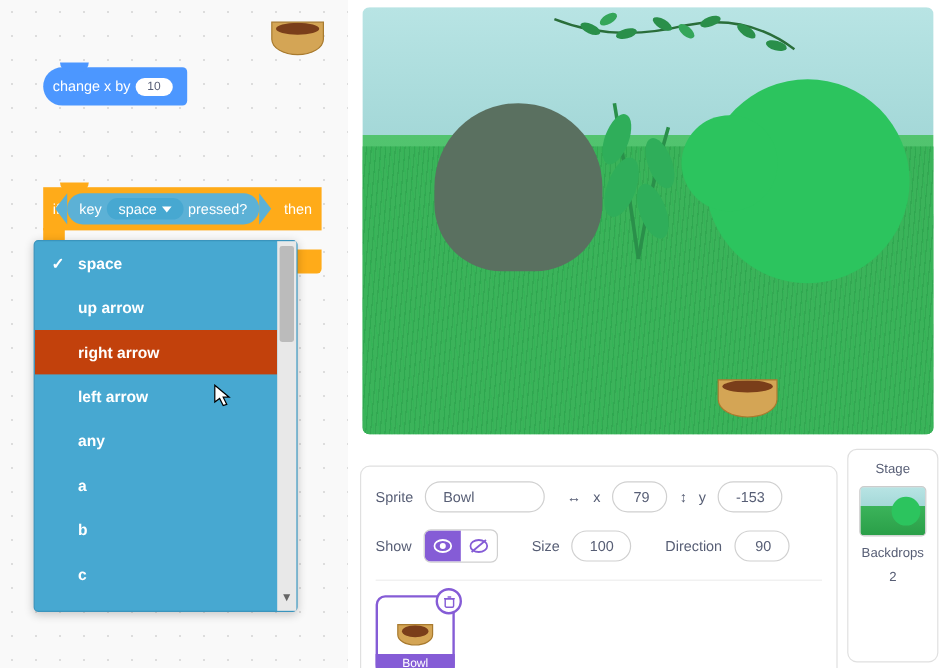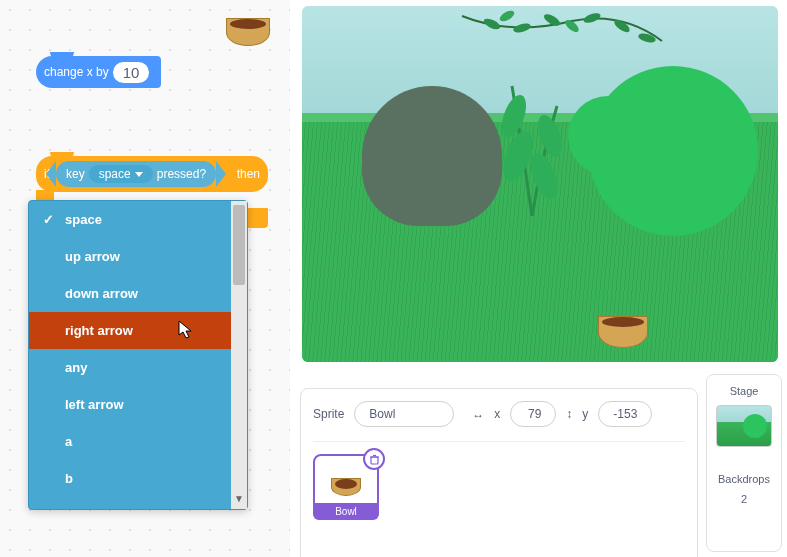--- a/index.html
+++ b/index.html
@@ -1,22 +1,22 @@
 <!DOCTYPE html>
 <html><head>
 <meta charset="utf-8">
 <style>
 *{box-sizing:border-box;margin:0;padding:0;font-family:"Helvetica Neue",Arial,sans-serif}
 body{background:#fff;width:787px;height:557px;overflow:hidden;position:relative}
 .workspace{position:absolute;left:0;top:0;width:290px;height:557px;background:#f9f9f9;background-image:radial-gradient(circle,#ddd 1px,transparent 1px);background-size:20px 20px}
 .block{position:absolute;border-radius:4px;font-size:12px;font-weight:500;color:#fff;display:flex;align-items:center;padding:16px 8px}
 .motion-block{background:#4c97ff;height:32px;left:36px;top:56px;border-radius:16px 4px 4px 16px}
 .motion-block::before{content:"";position:absolute;left:14px;top:-4px;width:24px;height:8px;background:#4c97ff;border-radius:0 0 8px 8px}
-.pill{background:#fff;color:#575e75;border-radius:16px;padding:2px 10px;margin:0 4px;font-size:15px;min-width:20px;text-align:center;display:inline-block}
-.if-block{background:#ffab19;left:36px;top:156px;height:36px;width:232px;border-radius:16px}
+.pill{background:#fff;color:#575e75;border-radius:16px;padding:2px 10px;margin:0 4px;font-size:10px;min-width:20px;text-align:center;display:inline-block}
+.if-block{background:#ffab19;left:36px;top:156px;height:36px;width:232px;border-radius:0}
 .if-block::before{content:"";position:absolute;left:14px;top:-4px;width:24px;height:8px;background:#ffab19;border-radius:0 0 8px 8px}
 .if-body{position:absolute;left:36px;top:190px;width:18px;height:20px;background:#ffab19}
 .if-bottom{position:absolute;left:36px;top:208px;width:232px;height:20px;background:#ffab19;border-radius:0 0 4px 4px}
 .hex{background:#5cb1d6;border-radius:16px;padding:4px 10px;display:inline-flex;align-items:center;position:relative;margin:0 6px;height:26px}
 .hex::before,.hex::after{content:"";position:absolute;width:0;height:0;border-top:13px solid transparent;border-bottom:13px solid transparent}
 .hex::before{left:-10px;border-right:10px solid #5cb1d6}
 .hex::after{right:-10px;border-left:10px solid #5cb1d6}
 .dd-pill{background:#47a8d1;border-radius:14px;padding:2px 10px;margin:0 4px;display:inline-flex;align-items:center;gap:4px}
 .dropdown{position:absolute;left:28px;top:200px;width:220px;height:310px;background:#47a8d1;border:1px solid #3a94bd;border-radius:4px;box-shadow:0 2px 8px rgba(0,0,0,.2);z-index:10;display:flex}
 .dd-items{flex:1;overflow:hidden}
@@ -79,24 +79,23 @@
     </span>
     <span style="margin-left:auto">then</span>
   </div>
   <div class="if-body"></div>
   <div class="if-bottom"></div>
 
   <div class="dropdown">
     <div class="dd-items" id="dd-items">
         <div class="dd-item selected">space</div>
         <div class="dd-item">up arrow</div>
-        <div class="dd-item">down arrow</div>
         <div class="dd-item hover">right arrow</div>
+        <div class="dd-item">left arrow</div>
         <div class="dd-item">any</div>
-        <div class="dd-item">left arrow</div>
         <div class="dd-item">a</div>
         <div class="dd-item">b</div>
         <div class="dd-item">c</div>
       </div>
     <div class="dd-scroll">
       <div class="dd-thumb"></div>
       <div class="dd-arrow">▼</div>
     </div>
   </div>
   <div class="cursor">
@@ -138,35 +137,56 @@
   <div class="prow">
     <span>Sprite</span>
     <span class="pfield wide">Bowl</span>
     <span style="margin-left:8px">↔</span>
     <span>x</span>
     <span class="pfield">79</span>
     <span>↕</span>
     <span>y</span>
     <span class="pfield">-153</span>
   </div>
+  <div class="prow">
+    <span>Show</span>
+    <div class="toggle-group">
+      <div class="toggle-btn active">
+        <svg width="16" height="12">
+            <ellipse cx="8" cy="6" rx="7" ry="5" fill="none" stroke="#fff" stroke-width="1.5"></ellipse>
+            <circle cx="8" cy="6" r="2.5" fill="#fff"></circle>
+          </svg>
+      </div>
+      <div class="toggle-btn">
+        <svg width="16" height="12">
+            <ellipse cx="8" cy="6" rx="7" ry="5" fill="none" stroke="#855cd6" stroke-width="1.5"></ellipse>
+            <line x1="2" y1="11" x2="14" y2="1" stroke="#855cd6" stroke-width="1.5"></line>
+          </svg>
+      </div>
+    </div>
+    <span style="margin-left:18px">Size</span>
+    <span class="pfield">100</span>
+    <span style="margin-left:18px">Direction</span>
+    <span class="pfield">90</span>
+  </div>
   <div style="border-top:1px solid #eee;padding-top:12px">
     <div class="sprite-thumb">
       <div class="del-badge">
         <svg width="11" height="11">
             <rect x="2" y="3" width="7" height="7" rx="1" fill="none" stroke="#855cd6" stroke-width="1.2"></rect>
             <line x1="1" y1="3" x2="10" y2="3" stroke="#855cd6" stroke-width="1.2"></line>
             <line x1="4" y1="1.5" x2="7" y2="1.5" stroke="#855cd6" stroke-width="1.2"></line>
           </svg>
       </div>
       <div class="mini-bowl">
           <div class="bowl-shape"></div>
         </div>
       <div class="sprite-thumb-label">Bowl</div>
     </div>
   </div>
 </div>
 
 <div class="stage-panel">
   <div style="font-weight:500">Stage</div>
   <div class="backdrop-thumb"></div>
-  <div style="margin-top:18px">Backdrops</div>
+  <div style="margin-top:0">Backdrops</div>
   <div>2</div>
 </div>
 
 </body></html>

